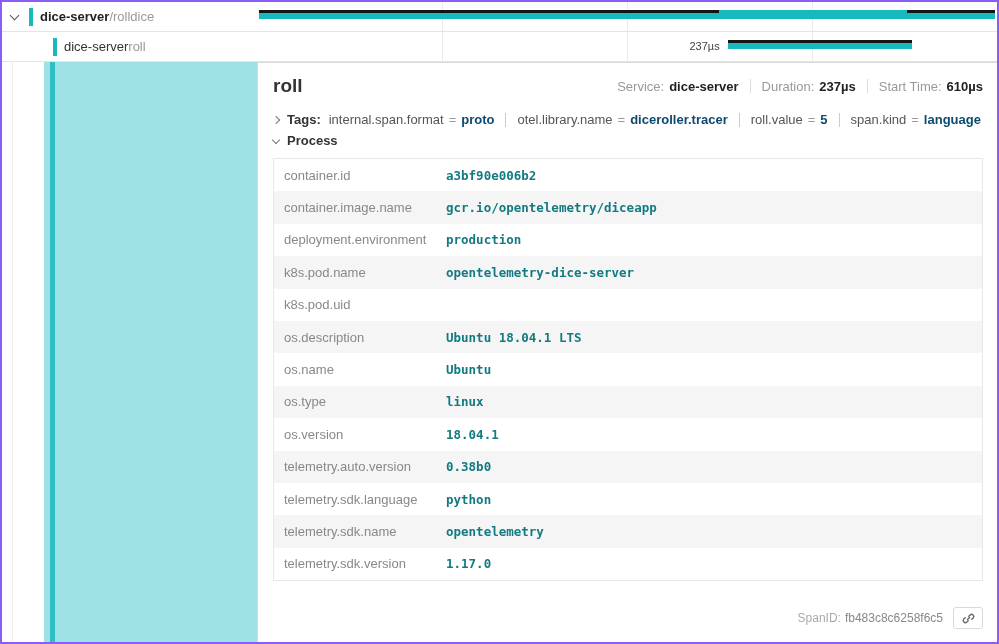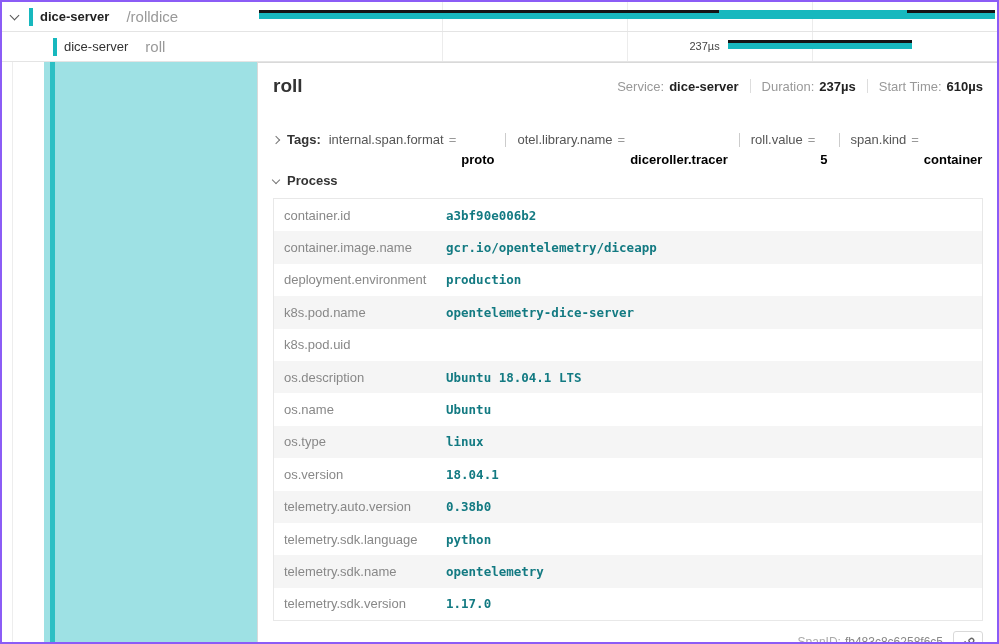--- a/index.html
+++ b/index.html
@@ -15,21 +15,21 @@
 
   .chev { display:inline-block; width:7px; height:7px; border-left:1.5px solid #555; border-bottom:1.5px solid #555; }
   .chev.down  { transform:rotate(-45deg); }
   .chev.right { transform:rotate(225deg); }
   .chev.small { width:6px; height:6px; border-color:#777; }
 
   .row-chev { margin-left:9px; margin-top:-3px; }
   .color-bar { width:4px; height:18px; background:#17B8BE; margin-left:11px; }
   .svc-name { font-size:13px; font-weight:700; color:#222; margin-left:7px; }
   .svc-name.plain { font-weight:400; color:#333; }
-  .op-name { font-size:15px; color:#999; margin-left:17px; }
+  .op-name { font-size:13px; color:#999; margin-left:0; }
   .indent { width:40px; flex:0 0 40px; }
 
   .span-bar { position:absolute; top:8px; height:9px; background:#17B8BE; }
   .bar-root { left:2px; right:2px; }
   .bar-child { left:63.6%; width:24.9%; }
   .cp-seg { position:absolute; top:0; height:3px; background:#141414; }
   .cp-a { left:0; width:62.5%; }
   .cp-b { left:88%; right:0; }
   .cp-full { left:0; right:0; }
   .dur-label { position:absolute; top:8px; right:calc(36.4% + 8px); font-size:11px; color:#444; }
@@ -49,21 +49,21 @@
   .meta-label { color:#999; margin-right:5px;text-align:center; }
   .meta-value { color:#222; font-weight:700; }
   .vdiv { width:1px; height:14px; background:#ddd; margin:0 11px; }
   .vdiv2 { width:1px; height:14px; background:#ccc; margin:0 11px; }
 
   .tags-row { margin-top:15px; display:flex; align-items:center; font-size:13px; cursor:pointer; }
   .sec-label { font-weight:700; color:#333; margin-left:8px; }
   .tag-item { display:flex; align-items:center; }
   .tag-key { color:#555; }
   .tag-eq { color:#999; margin:0 5px; }
-  .tag-val { color:#000000; font-weight:700;margin-top:40px; }
+  .tag-val { color:#0c4a6e; font-weight:700; }
 
   .process-header { margin-top:6px; display:flex; align-items:center; font-size:13px; cursor:pointer; }
 
   .kv-table { margin-top:10px; border:1px solid #e8e8e8; }
   .prow { display:flex; align-items:center; min-height:32.4px; background:#fff; }
   .prow:nth-child(even) { background:#f5f5f5; }
   .pkey { flex:0 0 172px; padding-left:10px; font-size:13px; color:#888; }
   .pval { font-family:"DejaVu Sans Mono", monospace; font-size:12.5px; font-weight:600; color:#137a82; }
 
   .detail-footer { margin-top:auto; padding:10px 0 5px; display:flex; justify-content:flex-end; align-items:center; }
@@ -154,21 +154,21 @@
         <span class="vdiv2"></span>
         <span class="tag-item">
           <span class="tag-key">roll.value</span>
           <span class="tag-eq">=</span>
           <span class="tag-val">5</span>
         </span>
         <span class="vdiv2"></span>
         <span class="tag-item">
           <span class="tag-key">span.kind</span>
           <span class="tag-eq">=</span>
-          <span class="tag-val">container</span>
+          <span class="tag-val">language</span>
         </span>
       </div>
 
       <div class="process-header">
         <span class="chev down small" style="margin-top:-2px;"></span>
         <span class="sec-label">Process</span>
       </div>
 
       <div class="kv-table">
         <div class="prow">

